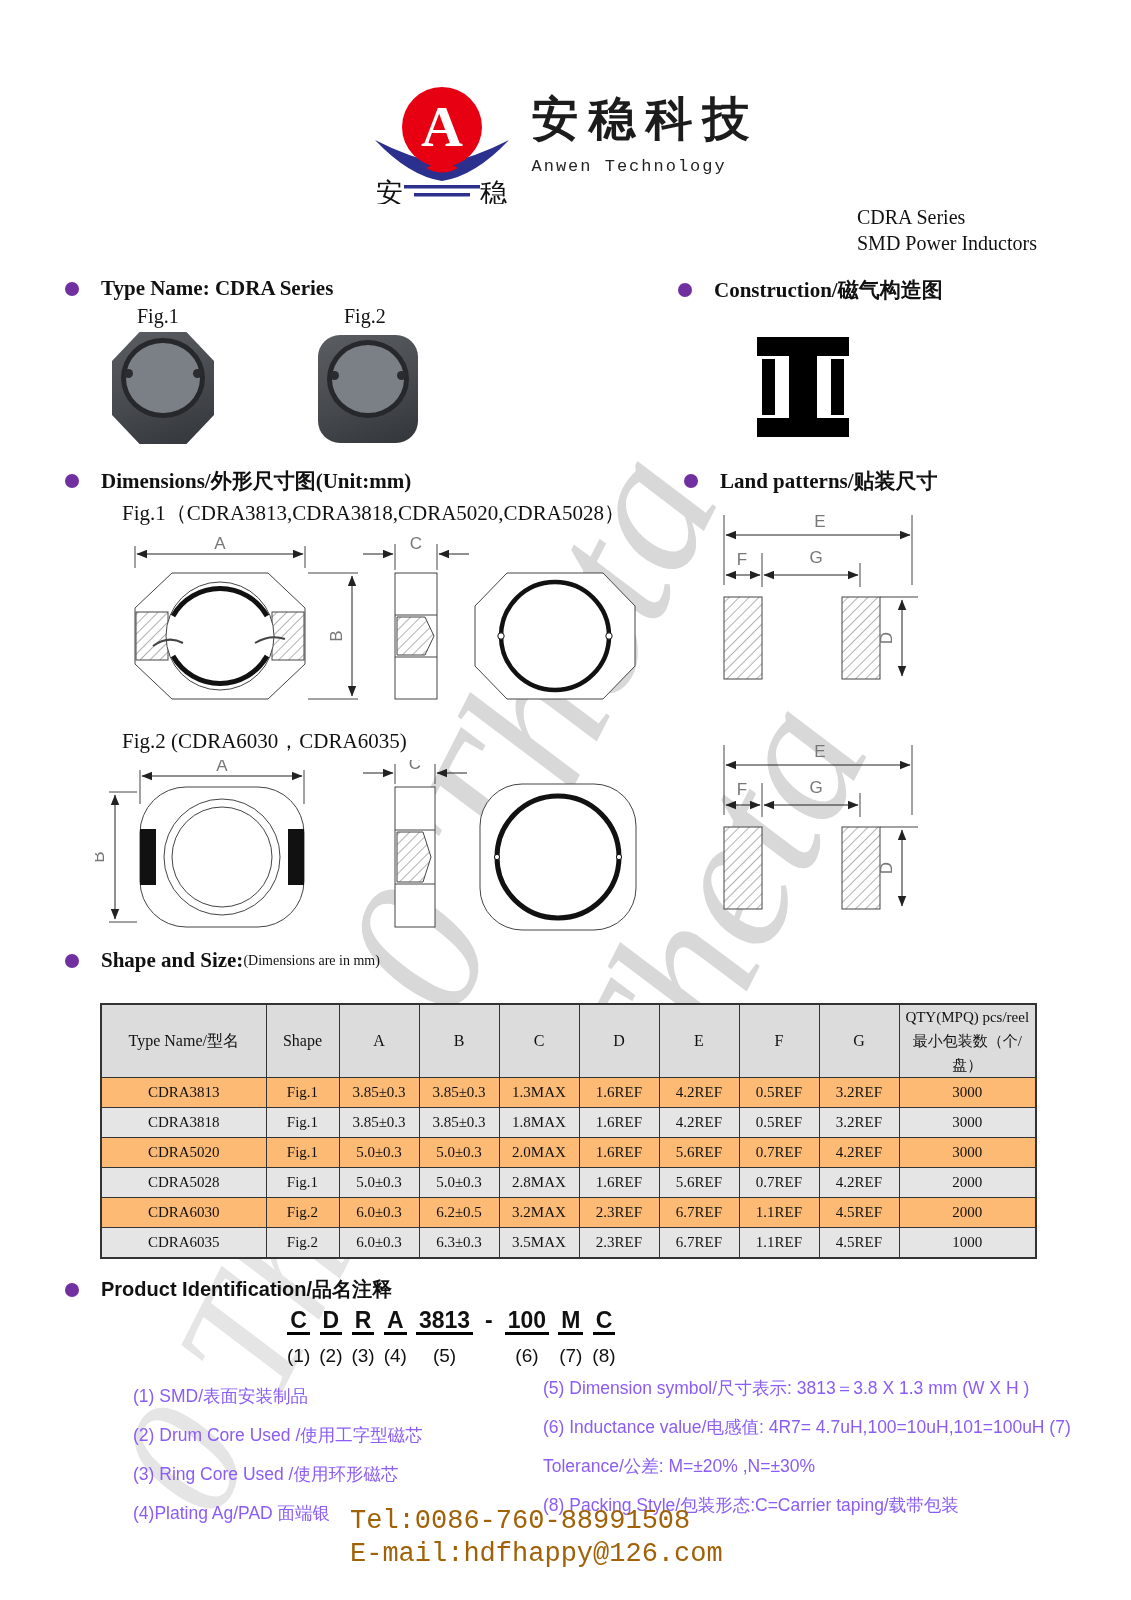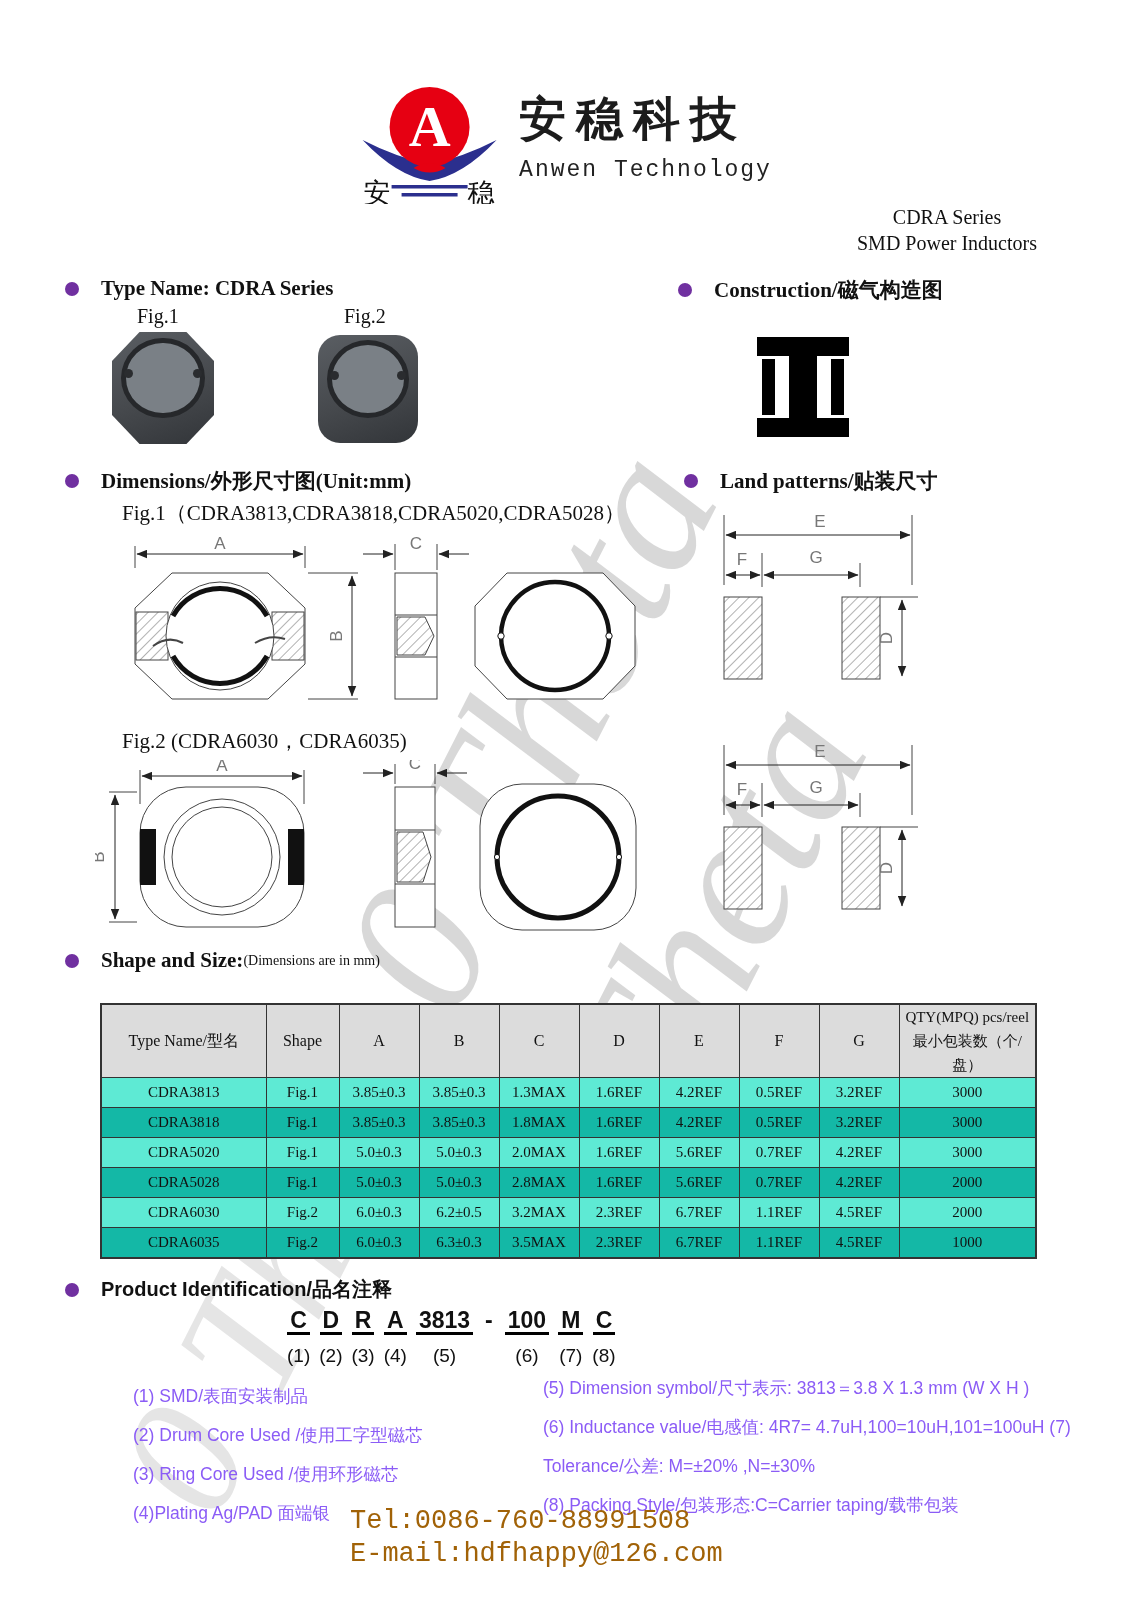--- a/index.html
+++ b/index.html
@@ -9,23 +9,23 @@
       font-size:195px;color:rgba(125,125,125,0.30);white-space:nowrap;
       transform:rotate(-63deg);transform-origin:left center;pointer-events:none;z-index:1;}
   .wm1{left:395px;top:880px;}
   .wm2{left:545px;top:1130px;}
   .wm3{left:165px;top:1400px;font-size:170px;color:rgba(125,125,125,0.20);}
 
   .logo{position:absolute;top:82px;left:50%;transform:translateX(-50%);
         display:flex;align-items:flex-start;gap:20px;z-index:2;}
   .brand{margin-top:6px;font-family:"Liberation Sans",sans-serif;}
   .brand-cn{font-size:47px;letter-spacing:10px;color:#1c1c1c;font-weight:600;}
-  .brand-en{font-size:23px;letter-spacing:2px;color:#222;margin-top:6px;font-family:"Liberation Mono",monospace;}
-
-  .doc-title{position:absolute;top:204px;right:94px;text-align:center;font-size:20px;line-height:26px;z-index:2;}
+  .brand-en{font-size:17px;letter-spacing:2px;color:#222;margin-top:6px;font-family:"Liberation Mono",monospace;}
+
+  .doc-title{position:absolute;top:204px;right:94px;text-align:left;font-size:20px;line-height:26px;z-index:2;}
 
   .heading{position:absolute;display:flex;align-items:center;font-weight:bold;font-size:21px;z-index:2;white-space:nowrap;}
   .bullet{display:inline-block;width:14px;height:14px;border-radius:50%;background:#7030a0;margin-right:22px;flex:0 0 auto;}
   .heading.sans{font-family:"Liberation Sans",sans-serif;font-size:20px;align-items:center;}
   .normal-part{font-weight:normal;font-size:14px;}
 
   .figlabel{position:absolute;font-size:20px;z-index:2;}
   .caption{position:absolute;font-size:21px;z-index:2;white-space:nowrap;}
 
   .photo{position:absolute;z-index:2;}
@@ -40,22 +40,22 @@
 
   .absvg{position:absolute;z-index:2;}
   .dimtxt{font-family:"Liberation Sans",sans-serif;font-size:17px;fill:#777;text-anchor:middle;}
 
   table.spec{position:absolute;left:100px;top:1003px;width:935px;border-collapse:collapse;
       table-layout:fixed;font-size:15px;z-index:2;background:transparent;}
   table.spec th,table.spec td{border:1px solid #333;text-align:center;padding:0;font-weight:normal;}
   table.spec{border:2px solid #333;}
   table.spec thead th{background:#dcdcdc;height:62px;font-size:16px;}
   table.spec thead th.qty div{line-height:24px;font-size:15px;}
-  table.spec tbody td{height:29px;background:#5eead4;}
-  table.spec tbody tr.shade td{background:#14b8a6;}
+  table.spec tbody td{height:29px;background:#fdba74;}
+  table.spec tbody tr.shade td{background:#e5e5e5;}
 
   .pn{position:absolute;left:287px;top:1308px;display:flex;gap:9px;z-index:2;}
   .pn-col{display:flex;flex-direction:column;align-items:center;gap:10px;font-family:"Liberation Sans",sans-serif;}
   .pn-text{font-weight:bold;font-size:23px;padding:0 3px;line-height:24px;}
   .pn-text.u{border-bottom:3px solid #000;}
   .pn-idx{font-size:19px;}
 
   .notes{position:absolute;z-index:2;font-family:"Liberation Sans",sans-serif;}
   .note-line{font-size:17.5px;margin-bottom:15px;white-space:nowrap;color:#8b5cf6;}
   .notes-left{left:133px;top:1384px;}

